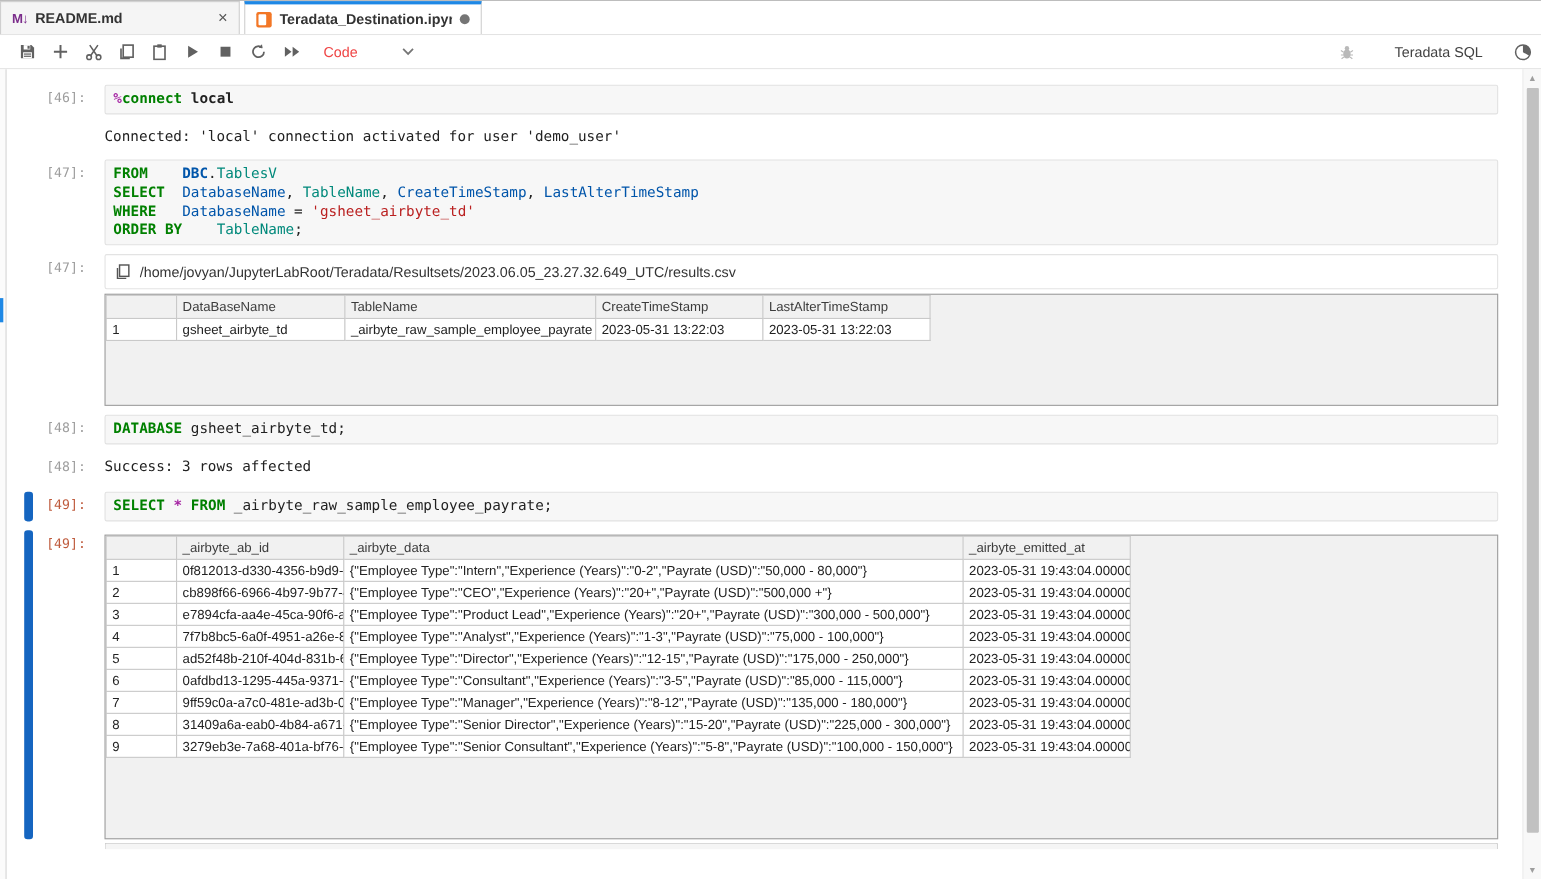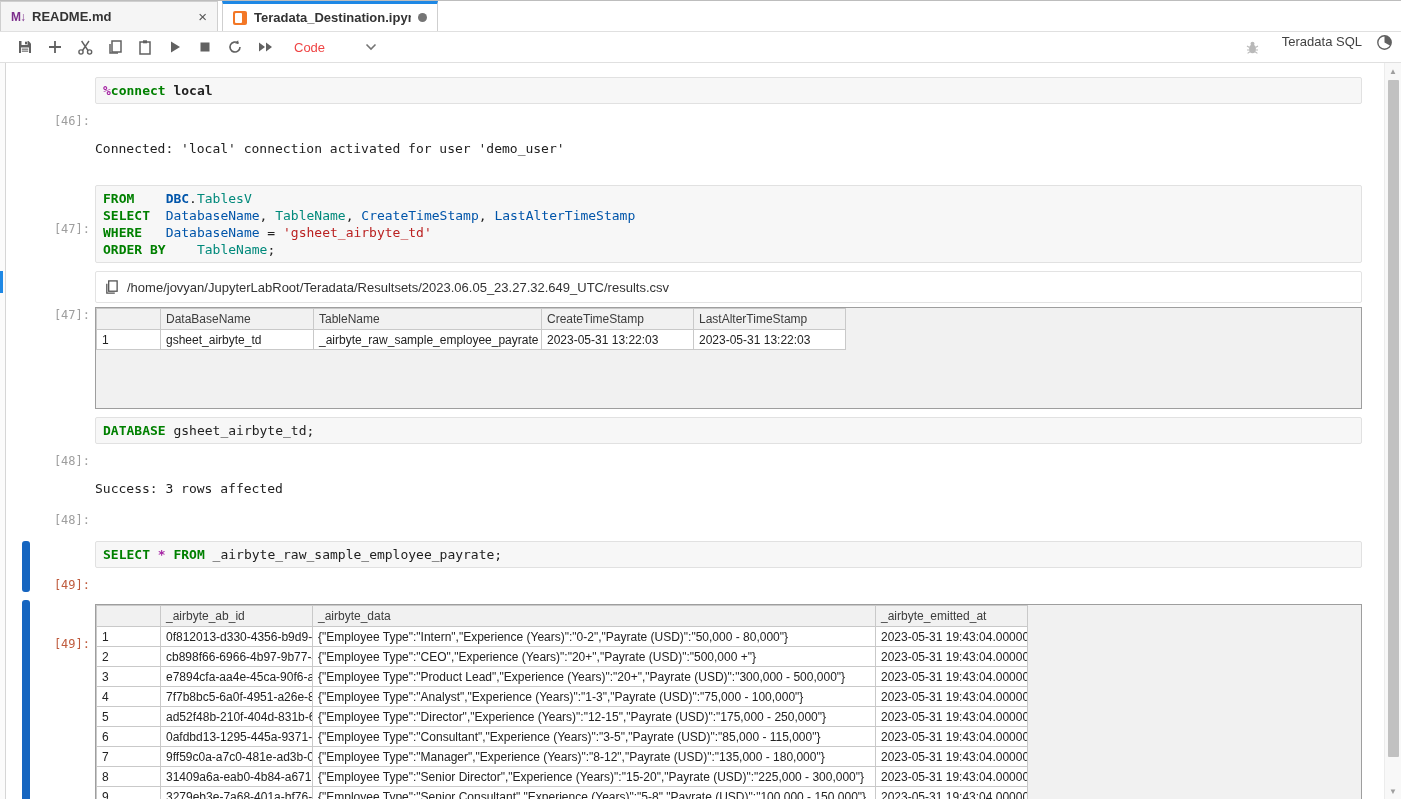--- a/index.html
+++ b/index.html
@@ -18,36 +18,36 @@
   .tab .closex{ color:#555; font-size:15px; line-height:1; }
   .dirty-dot{ width:9px; height:9px; border-radius:50%; background:#757575; }
   .md-icon{ color:#7b2d8b; font-weight:bold; font-size:12px; letter-spacing:-1px;}
   .nb-icon{ width:14px; height:14px; background:#f37726; border-radius:2px; position:relative;}
   .nb-icon:after{ content:""; position:absolute; left:2px; top:2px; right:5px; bottom:2px; background:#fff; border-radius:1px;}
   
   .toolbar{ height:31px; display:flex; align-items:center; padding:0 8px 0 10px; background:#fff; border-bottom:1px solid #e0e0e0; }
   .tbtn{ width:30px; height:26px; display:flex; align-items:center; justify-content:center; color:#616161; cursor:pointer; }
   .tbtn svg{ display:block; }
   .celltype{ display:flex; align-items:center; gap:40px; margin-left:8px; padding:2px 6px; font-size:13px; color:#ef4444; cursor:pointer;}
-  .tb-right{ margin-left:auto; display:flex; gap:14px; }
+  .tb-right{ margin-left:auto; display:flex; align-items:center; gap:28px; }
   .kernel-name{ font-size:13px; color:#424242; cursor:pointer; }
   
   .bodyrow{ display:flex; height:737px; }
   .rail{ position:relative; flex:0 0 6px; background:#fbfbfb; border-right:1px solid #d6d6d6; }
   .rail-indicator{ position:absolute; left:0; top:208px; width:3px; height:22px; background:#1e88e5; }
   .notebook{ flex:1; background:#fff; overflow:hidden; padding-top:14px; }
   .scrollbar{ flex:0 0 17px; background:#f8f8f8; border-left:1px solid #ececec; display:flex; flex-direction:column; align-items:center; }
   .sb-arrow{ height:17px; width:100%; display:flex; align-items:center; justify-content:center; color:#9e9e9e; font-size:8px; cursor:pointer;}
   .sb-thumb{ width:11px; flex:0 0 calc(100% - 60px); background:#c1c1c1; border-radius:1px; cursor:pointer; }
   
   .cellrow{ display:flex; align-items:stretch; }
   .collapser{ flex:0 0 8px; margin-left:16px; border-radius:3px; background:transparent; cursor:pointer;}
   .collapser.on{ background:#1565c0; }
-  .promptcol{ flex:0 0 65px; text-align:right; padding:5px 5px 0 0;
-    font-family:"DejaVu Sans Mono","Liberation Mono",monospace; font-size:12px; color:#9e9e9e; white-space:nowrap;margin-top:32px;}
+  .promptcol{ flex:0 0 65px; text-align:center; padding:5px 5px 0 0;
+    font-family:"DejaVu Sans Mono","Liberation Mono",monospace; font-size:12px; color:#9e9e9e; white-space:nowrap;}
   .promptcol.hot{ color:#bf5b3d; }
   .maincol{ flex:1; margin-right:22px; min-width:0; }
   .cell-input{ background:#f7f7f7; border:1px solid #e1e1e1; border-radius:2px; padding:4px 7px; cursor:text;}
   .code-line{ font-family:"DejaVu Sans Mono","Liberation Mono",monospace; font-size:13px; line-height:17px; white-space:pre; color:#212121;}
   .tk-kw{ color:#008000; font-weight:bold; }
   .tk-mg{ color:#a626a4; font-weight:bold; }
   .tk-v2{ color:#0055aa; }
   .tk-v2b{ color:#0055aa; font-weight:bold; }
   .tk-v3{ color:#00897b; }
   .tk-str{ color:#ba2121; }

